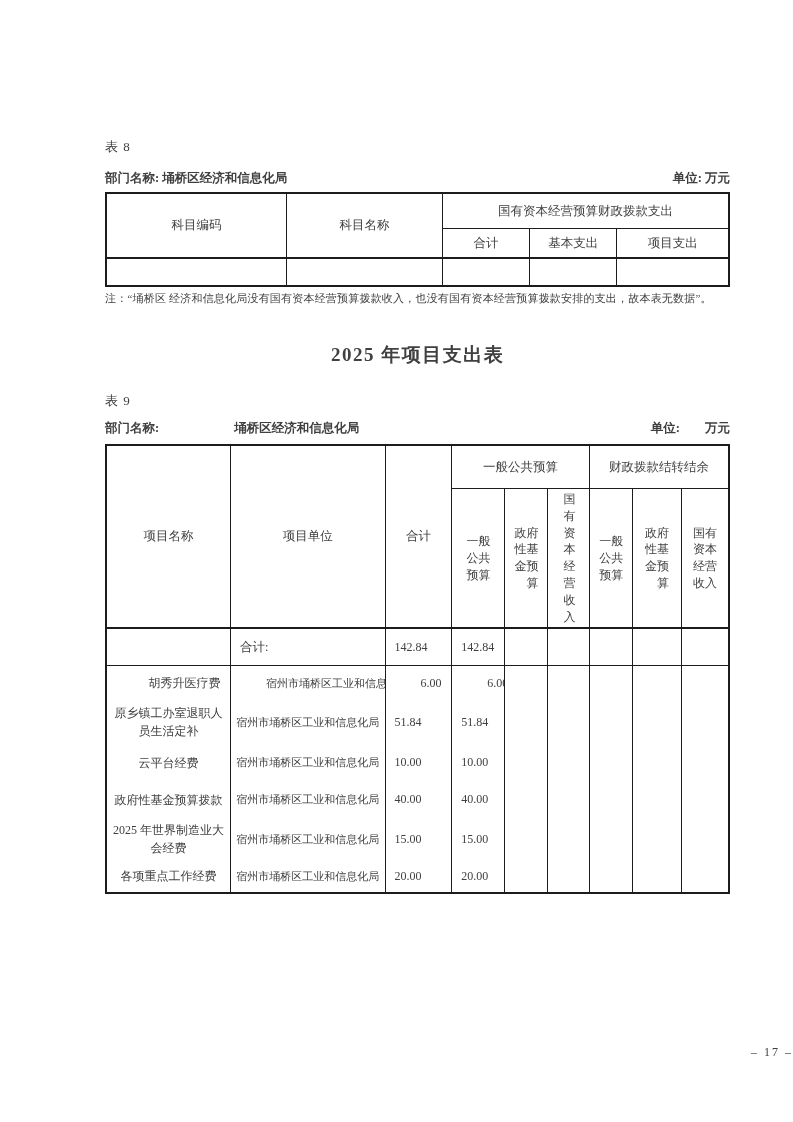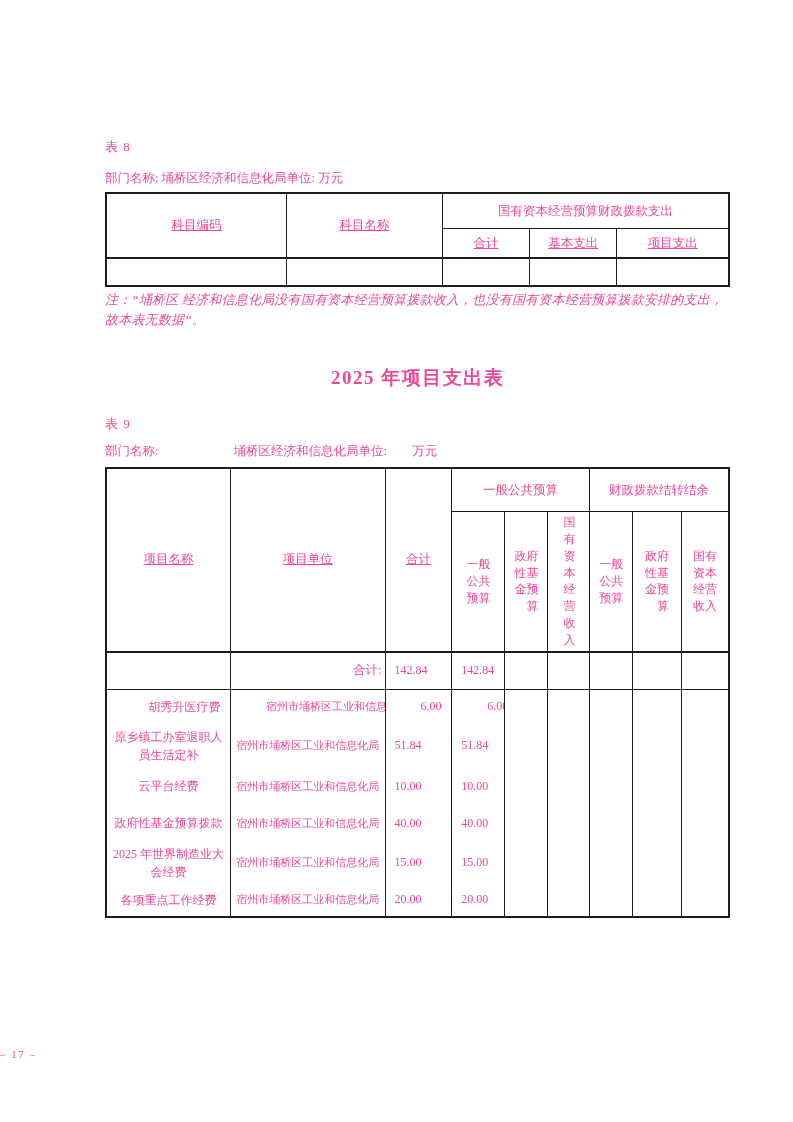--- a/index.html
+++ b/index.html
@@ -1,74 +1,74 @@
 <!DOCTYPE html>
 <html><head>
 <meta charset="utf-8">
 <style>
   html,body{margin:0;padding:0;background:#ffffff;}
   .sheet{
     position:relative;
     width:793px;height:1122px;
     background:#ffffff;
-    color:#ec4899;
+    color:#404040;
     font-family:"Liberation Serif","DejaVu Serif",serif;
     overflow:hidden;
   }
   .content{padding:138px 63px 0 105px;}
 
   .table-tag{font-size:13px;letter-spacing:1px;}
   .doc-title{
     text-align:center;font-size:19px;font-weight:bold;
     letter-spacing:1.5px;margin-top:8px;
   }
   .meta-row{
-    display:flex;justify-content:flex-start;align-items:flex-end;
-    font-size:12.5px;font-weight:400;
+    display:flex;justify-content:space-between;align-items:flex-end;
+    font-size:12.5px;font-weight:700;
   }
   .meta-row.t8{margin-top:14px;margin-bottom:5px;}
   .meta-row.t9{margin-top:10px;margin-bottom:7px;}
   .meta-left .gap{display:inline-block;width:72px;}
   .meta-right .gap{display:inline-block;width:22px;}
 
   table{border-collapse:collapse;width:100%;table-layout:fixed;border:2px solid #1c1c1c;}
   th,td{border:1px solid #1c1c1c;font-weight:normal;text-align:center;
         padding:2px 3px;font-size:12.5px;vertical-align:middle;
         overflow:hidden;}
-  .hdr-bottom{border-bottom-width:2px;text-decoration:underline;}
+  .hdr-bottom{border-bottom-width:2px;}
 
   
   .t8 .row-h1 th{height:30px;}
   .t8 .row-h2 th{height:24px;}
   .t8 .row-data td{height:22px;}
 
   
   .t9 .row-g th{height:38px;}
   .t9 .row-sub th{height:134px;font-size:12px;line-height:1.4;}
   .t9 .row-total td{height:32px;}
   .vh span{display:inline-block;text-align:right;}
   .w2 span{width:2.05em;}
   .w1 span{width:1.15em;}
   .num{text-align:left;padding-left:9px;font-size:12px;}
-  .lbl-left{text-align:right;padding-left:9px;margin-top:31px;}
+  .lbl-left{text-align:left;padding-left:9px;margin-top:31px;}
   .t9 .prj td{border-top:none;border-bottom:none;}
   .t9 .prj .name{line-height:1.5;font-size:12px;}
   .t9 .prj .unit{font-size:11px;white-space:nowrap;}
   .h30 td{height:30px;padding-left:35px;} .h40 td{height:40px;} .h33 td{height:33px;}
   .h38 td{height:38px;} .h28 td{height:28px;}
 
-  .note{font-size:13px;line-height:1.55;margin-top:4px;letter-spacing:.2px;font-style:italic;}
+  .note{font-size:11px;line-height:1.55;margin-top:4px;letter-spacing:.2px;}
   .note.n8{margin-top:3px;}
 
   .title-gap{margin-top:35px;}
   .tag9{margin-top:24px;}
 
   .page-num{
     position:absolute;left:0;right:0;bottom:62px;
-    text-align:left;font-size:10px;letter-spacing:2px;
+    text-align:right;font-size:12px;letter-spacing:2px;
   }
 </style>
 </head>
 <body>
 
 <div class="sheet">
   <div class="content">
 
     <div class="table-tag">表 8</div>
 

